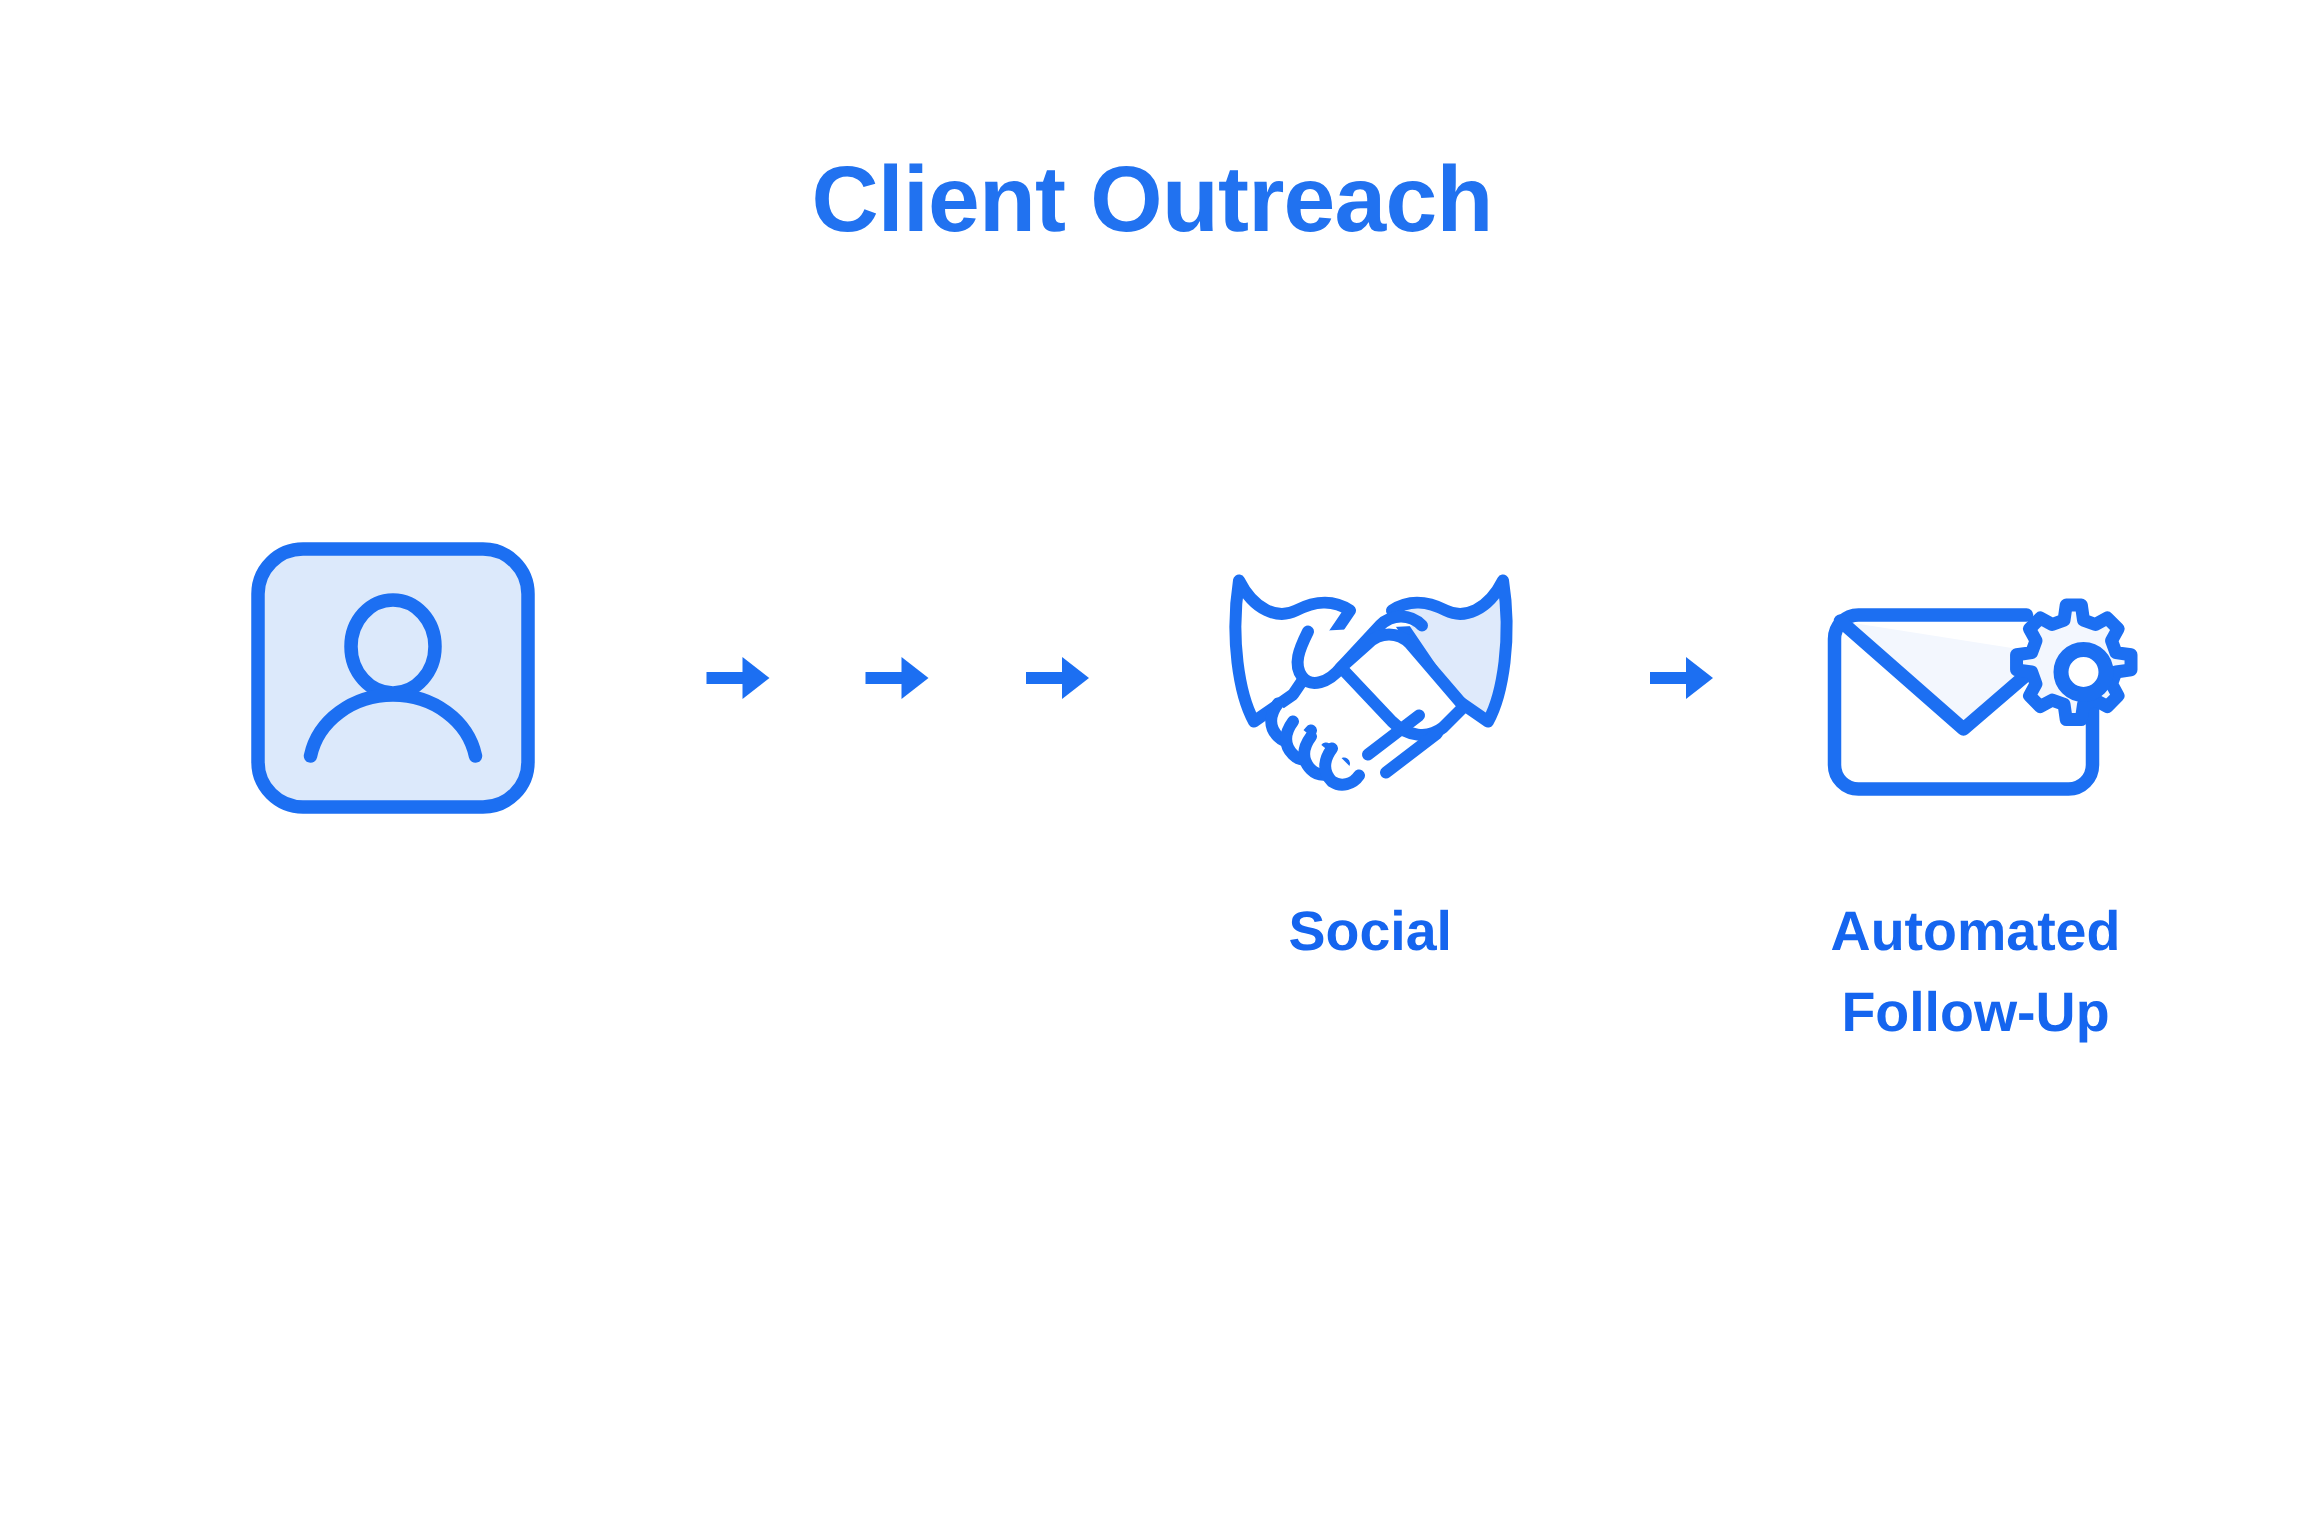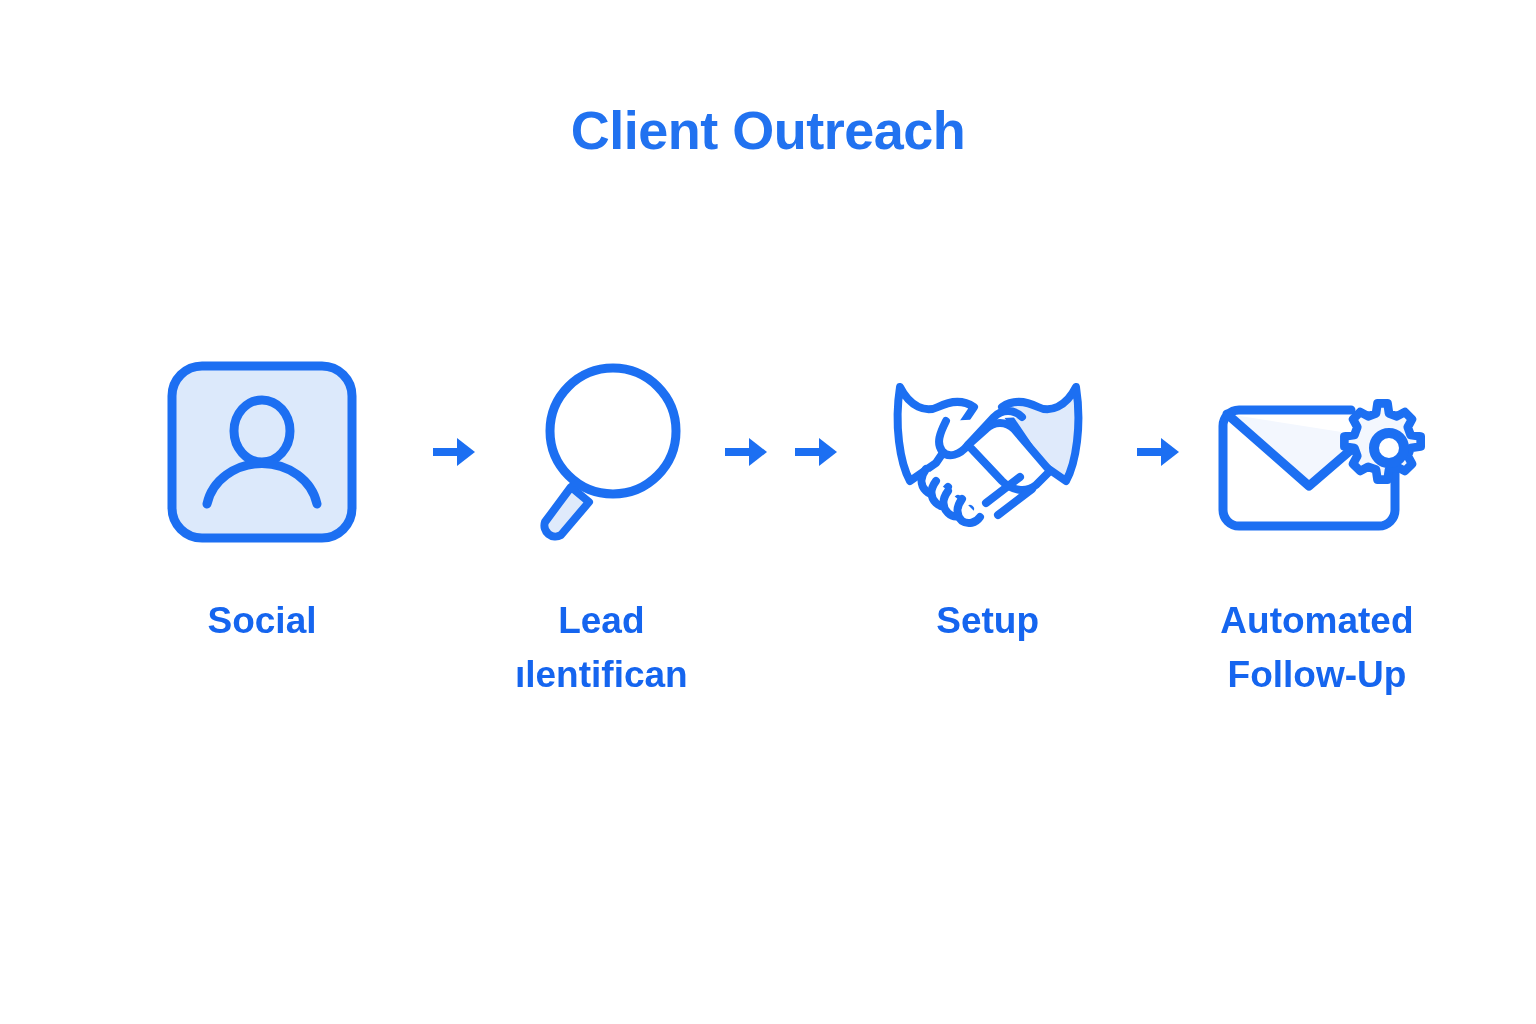--- a/index.html
+++ b/index.html
@@ -21,21 +21,21 @@
     background: #ffffff;
   }
 
   
   .title {
     position: absolute;
     top: 103px;
     left: 0;
     width: 1536px;
     text-align: center;
-    font-size: 54px;
+    font-size: 62px;
     font-weight: bold;
     color: #2172f0;
     letter-spacing: -0.5px;
     line-height: 1.0;
     white-space: nowrap;
   }
 
   
   .flow {
     position: absolute;
@@ -104,43 +104,30 @@
 
     <div class="step step-1">
       <div class="icon-wrap">
         <svg width="194" height="186" viewBox="0 0 194 186">
           <rect x="7" y="7" width="180" height="172" rx="30" ry="30" fill="#dce9fb" stroke="#1c6ff2" stroke-width="9"></rect>
           <ellipse cx="97" cy="72" rx="28" ry="31" fill="none" stroke="#1c6ff2" stroke-width="9"></ellipse>
           <path d="M42 145 A 56 50 0 0 1 152 145" fill="none" stroke="#1c6ff2" stroke-width="9" stroke-linecap="round"></path>
         </svg>
       </div>
       <div class="label">
-        <span class="l1">Social</span>
       </div>
     </div>
 
     <div class="arrow">
       <svg width="52" height="40" viewBox="0 0 52 40">
         <path d="M4 20 L36 20" stroke="#1c6ff2" stroke-width="8" stroke-linecap="butt"></path>
         <path d="M28 6 L46 20 L28 34 Z" fill="#1c6ff2"></path>
       </svg>
     </div>
 
-    <div class="step step-2">
-      <div class="icon-wrap">
-        <svg width="180" height="186" viewBox="0 0 180 186">
-          <path d="M60 128 L34 163 a 11 11 0 0 0 16 13 L78 143 Z" fill="#dfeafb" stroke="#1c6ff2" stroke-width="8" stroke-linejoin="round"></path>
-          <circle cx="102" cy="72" r="63" fill="#ffffff" stroke="#1c6ff2" stroke-width="9"></circle>
-        </svg>
-      </div>
-      <div class="label">
-        <span class="l1">Lead</span>
-        <span class="l2">ılentifican</span>
-      </div>
-    </div>
 
     <div class="arrow">
       <svg width="52" height="40" viewBox="0 0 52 40">
         <path d="M4 20 L36 20" stroke="#1c6ff2" stroke-width="8"></path>
         <path d="M28 6 L46 20 L28 34 Z" fill="#1c6ff2"></path>
       </svg>
     </div>
 
 
     <div class="arrow">
@@ -169,21 +156,21 @@
           <path d="M36 92 C 30 100 30 108 36 114 C 42 120 52 118 58 110" fill="#ffffff" stroke="#1c6ff2" stroke-width="8" stroke-linecap="round"></path>
           <path d="M46 104 C 40 112 40 120 46 126 C 52 132 62 130 68 122" fill="#ffffff" stroke="#1c6ff2" stroke-width="8" stroke-linecap="round"></path>
           <path d="M58 114 C 52 122 52 130 58 136 C 64 142 74 140 80 132" fill="#ffffff" stroke="#1c6ff2" stroke-width="8" stroke-linecap="round"></path>
           <path d="M72 122 C 66 130 66 138 72 144 C 78 148 86 146 90 140" fill="#ffffff" stroke="#1c6ff2" stroke-width="8" stroke-linecap="round"></path>
 
           <path d="M96 126 L 130 100" stroke="#1c6ff2" stroke-width="8" stroke-linecap="round" fill="none"></path>
           <path d="M108 138 L 142 112" stroke="#1c6ff2" stroke-width="8" stroke-linecap="round" fill="none"></path>
         </svg>
       </div>
       <div class="label">
-        <span class="l1">Setup</span>
+        <span class="l1">Social</span>
       </div>
     </div>
 
     <div class="arrow">
       <svg width="52" height="40" viewBox="0 0 52 40">
         <path d="M4 20 L36 20" stroke="#1c6ff2" stroke-width="8"></path>
         <path d="M28 6 L46 20 L28 34 Z" fill="#1c6ff2"></path>
       </svg>
     </div>
 

